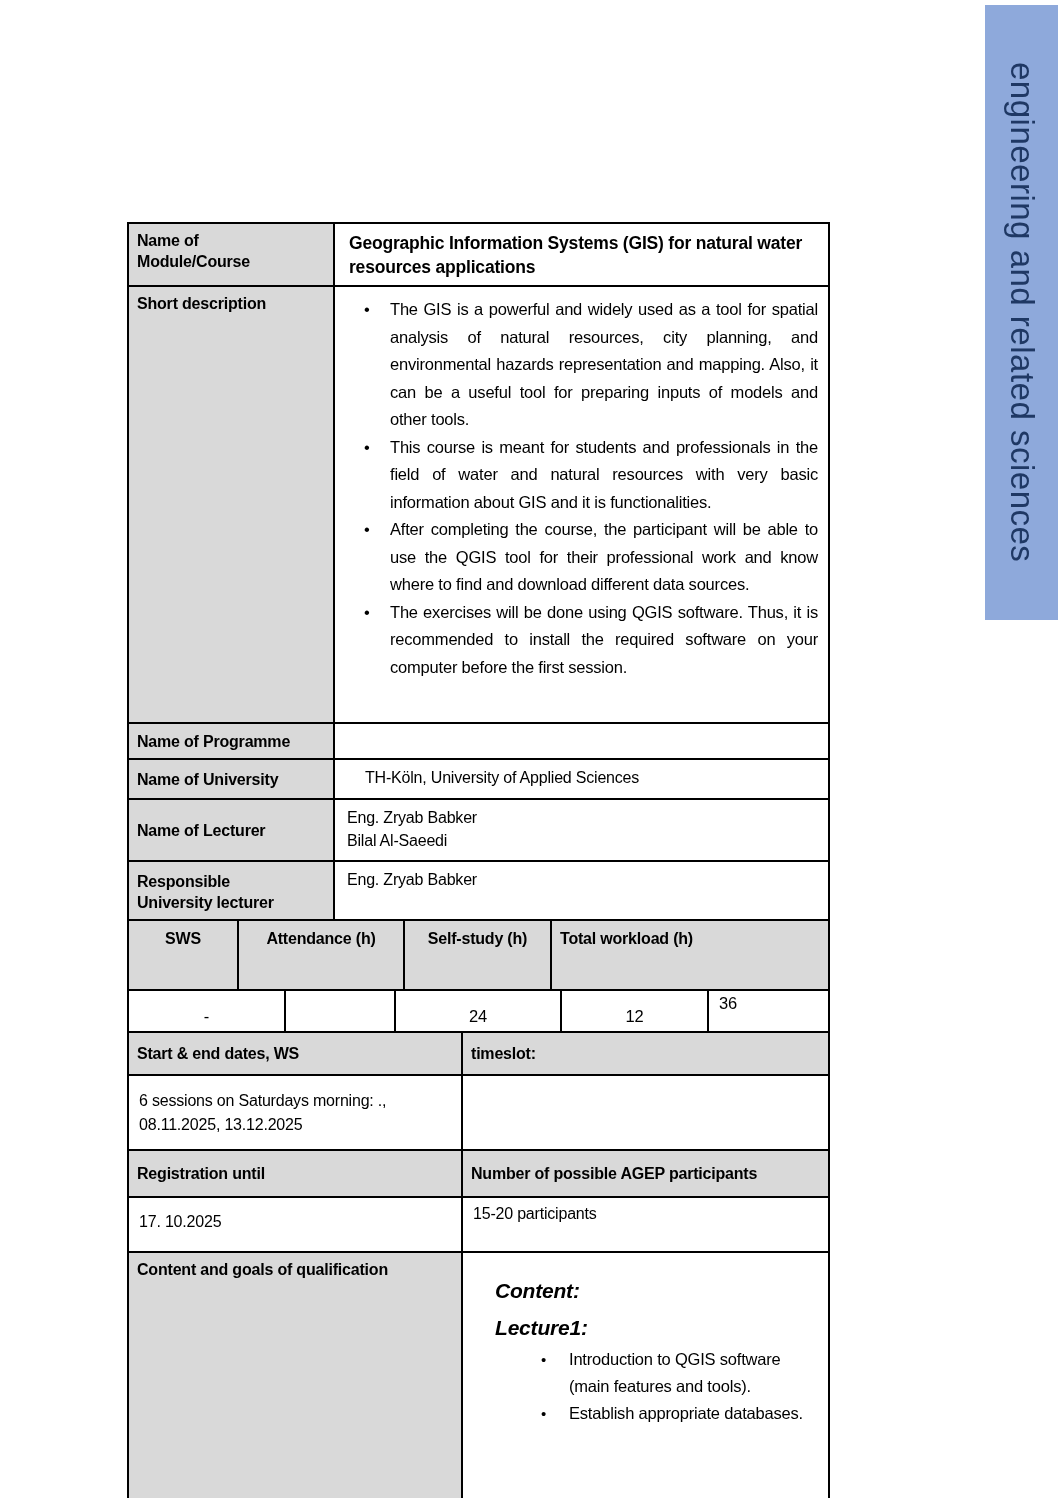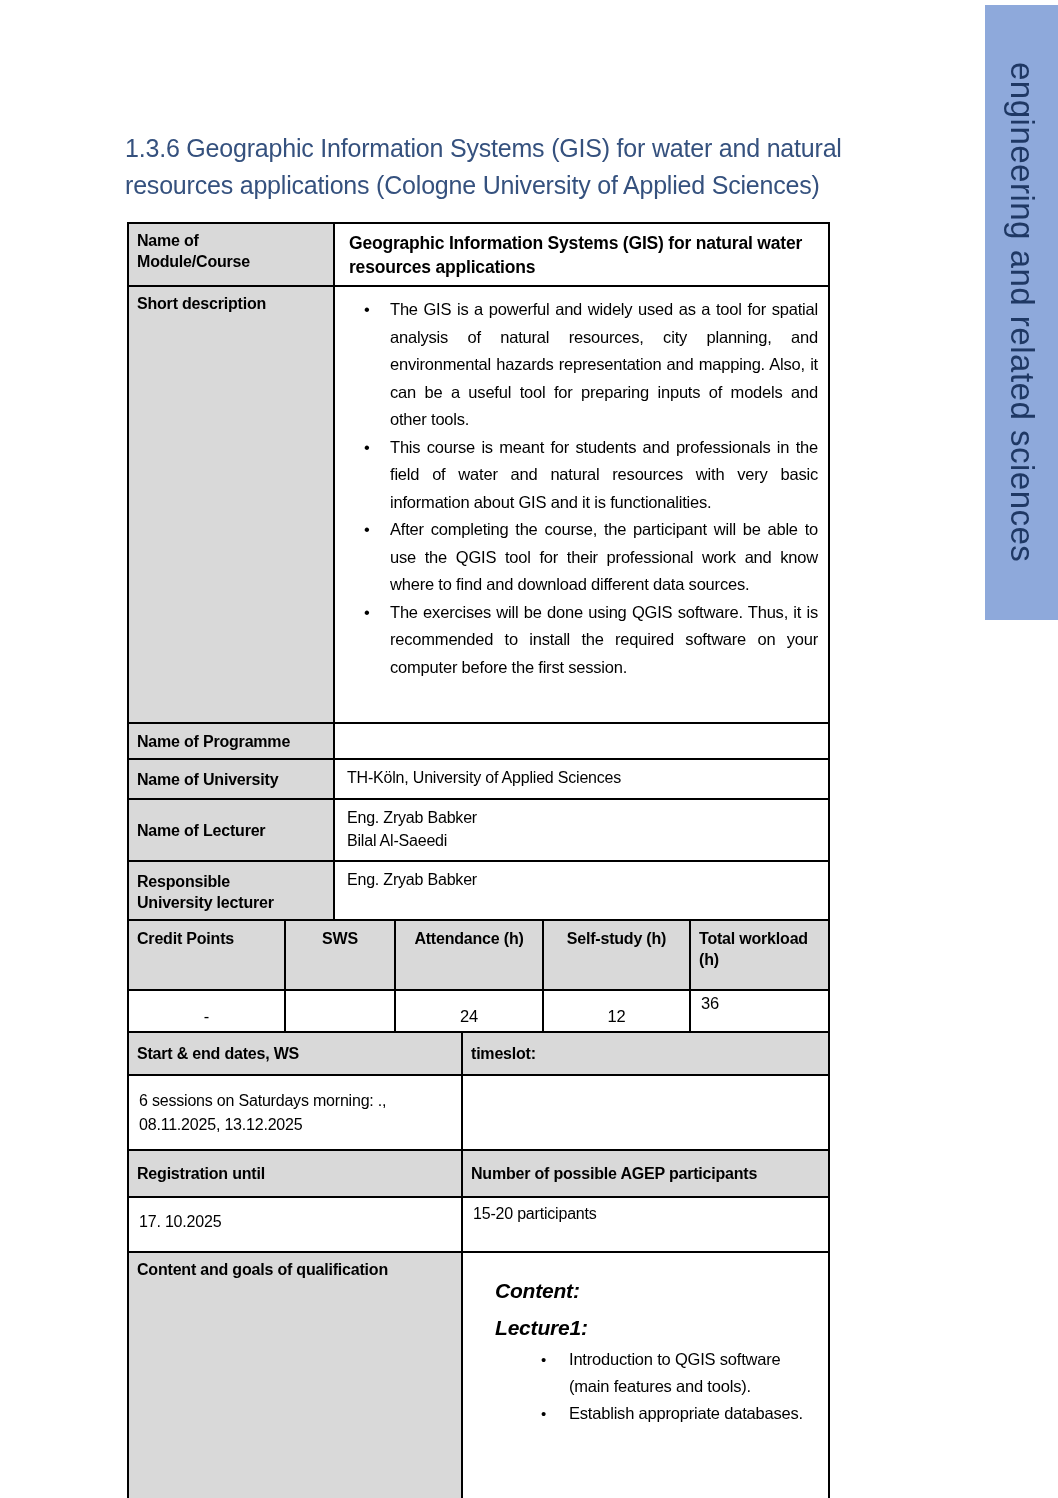--- a/index.html
+++ b/index.html
@@ -62,29 +62,29 @@
   .cell { border-right: 2px solid #000; box-sizing: border-box; }
   .cell:last-child { border-right: none; }
   .g { background: #D9D9D9; }
 
   
   .wl  { width: 206px; flex: none; }
   .wv  { flex: 1; min-width: 0; }
   .wl2 { width: 334px; flex: none; }
   .c1 { width: 157px; flex: none; }
   .c2 { width: 110px; flex: none; }
-  .c3 { width: 148px; flex: none; }
+  .c3 { width: 166px; flex: none; }
   .c4 { width: 147px; flex: none; }
   .c5 { flex: 1; min-width: 0; }
 
   
   .r1  { min-height: 61px; }
   .r2  { min-height: 435px; gap: 13px; }
   .r3  { min-height: 34px; }
-  .r4  { min-height: 38px; }
+  .r4  { min-height: 38px; gap: 18px; }
   .r5  { min-height: 48px; }
   .r6  { min-height: 57px; }
   .r7  { min-height: 68px; }
   .r8  { min-height: 40px; }
   .r9  { min-height: 41px; }
   .r10 { min-height: 73px; }
   .r11 { min-height: 45px; }
   .r12 { min-height: 53px; }
   .r13 { min-height: 245px; }
 
@@ -140,21 +140,20 @@
 </style>
 </head>
 <body>
 
 <div class="page">
 
   <div class="sidebar">
     <span class="sidebar-text">engineering and related sciences</span>
   </div>
 
-  <h1 class="heading">1.3.6 Geographic Information Systems (GIS) for water and natural resources applications (Cologne University of Applied Sciences)</h1>
 
   <div class="tbl">
 
     <div class="row r1">
       <div class="cell wl g label two-line">
         <span>Name of</span>
         <span>Module/Course</span>
       </div>
       <div class="cell wv module-title">Geographic Information Systems (GIS) for natural water resources applications</div>
     </div>
@@ -191,21 +190,20 @@
 
     <div class="row r6">
       <div class="cell wl g label two-line" style="display:flex;flex-direction:column;justify-content:flex-end;padding-bottom:6px;">
         <span>Responsible</span>
         <span>University lecturer</span>
       </div>
       <div class="cell wv plain-value">Eng. Zryab Babker</div>
     </div>
 
     <div class="row r7">
-      <div class="cell c1 g cred-head">Credit Points</div>
       <div class="cell c2 g cred-head cred-center">SWS</div>
       <div class="cell c3 g cred-head cred-center">Attendance (h)</div>
       <div class="cell c4 g cred-head cred-center">Self-study (h)</div>
       <div class="cell c5 g cred-head">Total workload (h)</div>
     </div>
 
     <div class="row r8">
       <div class="cell c1 val">-</div>
       <div class="cell c2 val"></div>
       <div class="cell c3 val">24</div>

